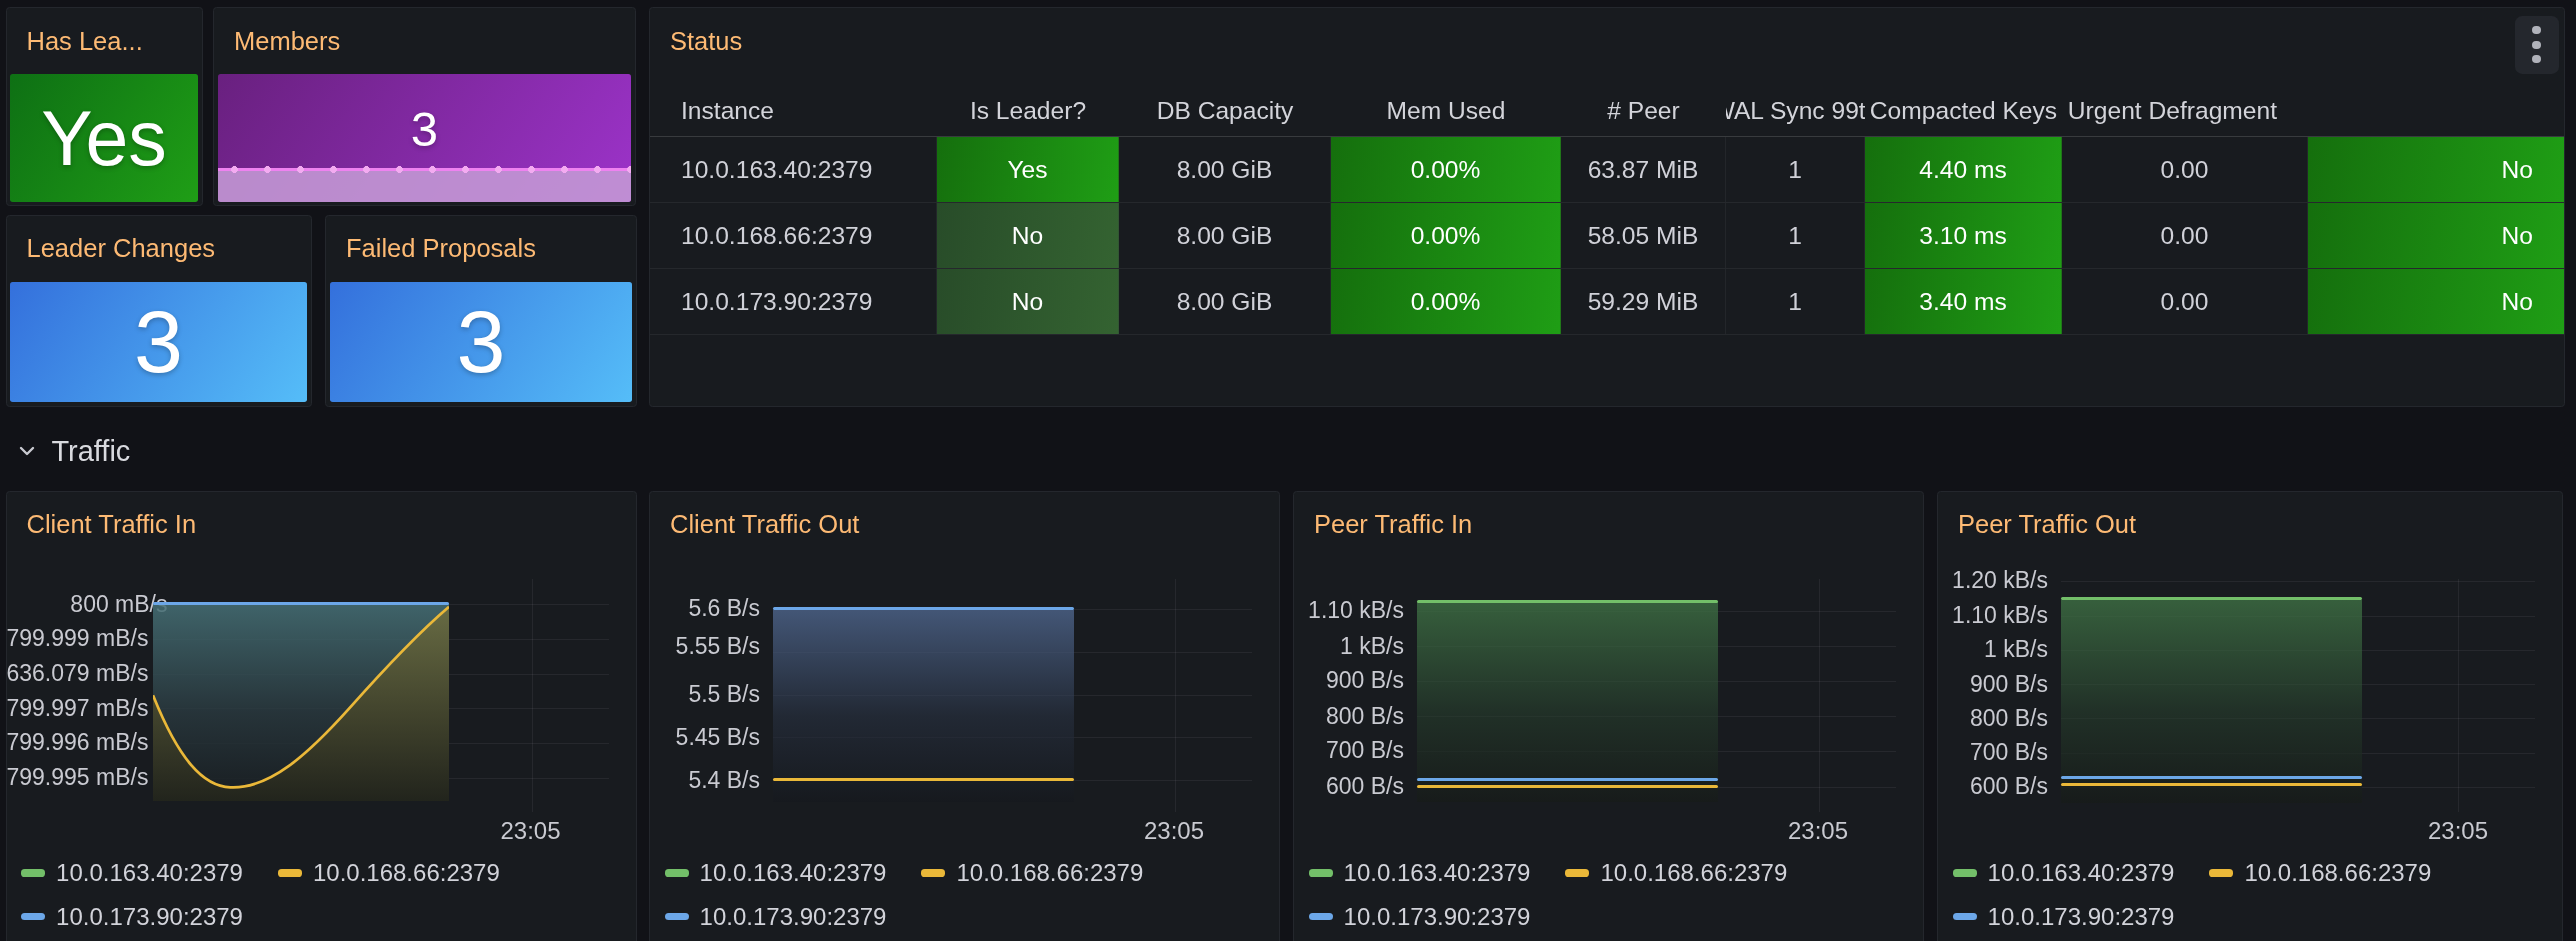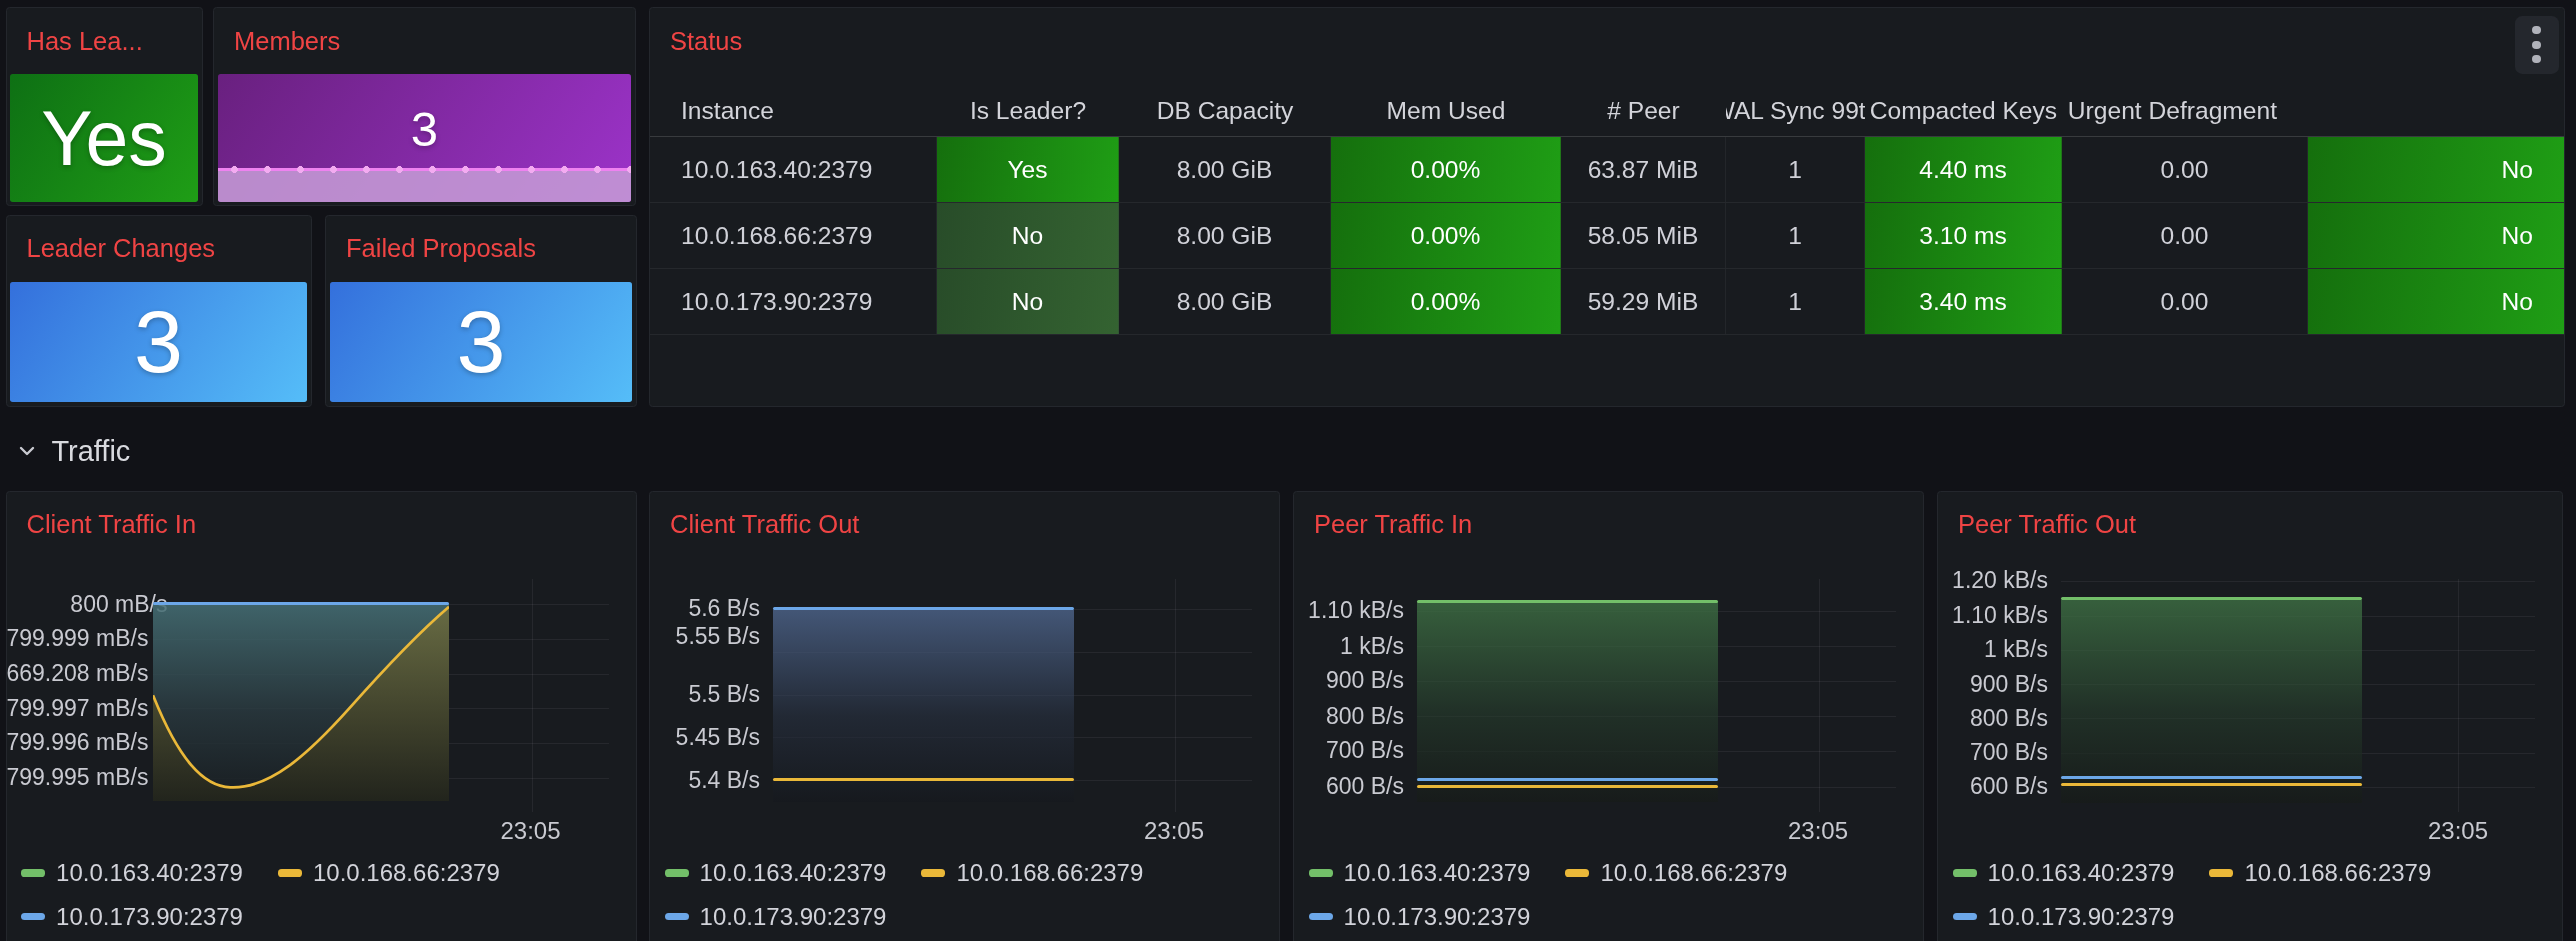--- a/index.html
+++ b/index.html
@@ -6,21 +6,21 @@
   html,body { background:#0c0d10; }
   #screen {
     position:relative; width:2576px; height:941px; overflow:hidden;
     background:#111217; font-family:"Liberation Sans", sans-serif;
     color:#ccccdc;
   }
   .panel {
     position:absolute; background:#181b1f; border:0.9px solid #24272d; border-radius:3.6px;
   }
   .ptitle {
-    font-size:25.5px; font-weight:500; color:#ef4444; padding:16.4px 20px;
+    font-size:25.5px; font-weight:500; color:#fdba74; padding:16.4px 20px;
     white-space:nowrap; overflow:hidden; line-height:33px;
   }
   
   .stat-block {
     position:absolute; left:3.6px; right:3.6px; bottom:3.6px; top:66px; border-radius:2.7px;
     display:flex; align-items:center; justify-content:center; overflow:hidden;
   }
   .stat-value { color:#ffffff; font-weight:500; line-height:1; text-shadow:0 1.8px 5.5px rgba(0,0,0,.25); }
   .spark-fill { position:absolute; left:0; right:0; bottom:0; height:31px; background:#c49ad5; opacity:.88; }
   .spark-line { position:absolute; left:0; right:0; bottom:31px; height:2.7px; background:#ee82f0; }
@@ -171,21 +171,21 @@
     <div class="ptitle">Client Traffic In</div>
     <div class="hgrid" style="left:146px;width:456px;top:112px;"></div>
     <div class="hgrid" style="left:146px;width:456px;top:147px;"></div>
     <div class="hgrid" style="left:146px;width:456px;top:182px;"></div>
     <div class="hgrid" style="left:146px;width:456px;top:216px;"></div>
     <div class="hgrid" style="left:146px;width:456px;top:251px;"></div>
     <div class="hgrid" style="left:146px;width:456px;top:286px;"></div>
     <div class="vgrid" style="left:525px;top:87px;height:233px;"></div>
     <div class="ytick" style="top:98px;width:133px;margin-left:28px;">800 mB/s</div>
     <div class="ytick" style="top:132px;width:133px;">799.999 mB/s</div>
-    <div class="ytick" style="top:167px;width:133px;">669.208 mB/s</div>
+    <div class="ytick" style="top:167px;width:133px;">636.079 mB/s</div>
     <div class="ytick" style="top:202px;width:133px;">799.997 mB/s</div>
     <div class="ytick" style="top:236px;width:133px;">799.996 mB/s</div>
     <div class="ytick" style="top:271px;width:133px;">799.995 mB/s</div>
     <div class="fill" style="left:146px;top:112px;width:296px;height:197px;background:linear-gradient(180deg,rgba(70,112,118,0.85) 0%,rgba(42,58,64,0.8) 55%,rgba(24,29,33,0.92) 100%);"></div>
     <svg style="position:absolute;left:146px;top:112px;" width="296" height="197" viewBox="0 0 325 216" preserveAspectRatio="none">
       <defs>
         <linearGradient id="g-olive" x1="0" y1="0" x2="0" y2="1">
           <stop offset="0" stop-color="#6f6d3d" stop-opacity="0.85"></stop>
           <stop offset="1" stop-color="#23251c" stop-opacity="0.9"></stop>
         </linearGradient>
@@ -217,21 +217,21 @@
 
   <div class="panel" style="left:649px;top:491px;width:631px;height:474px;">
     <div class="ptitle">Client Traffic Out</div>
     <div class="hgrid" style="left:123px;width:479px;top:117px;"></div>
     <div class="hgrid" style="left:123px;width:479px;top:160px;"></div>
     <div class="hgrid" style="left:123px;width:479px;top:203px;"></div>
     <div class="hgrid" style="left:123px;width:479px;top:245px;"></div>
     <div class="hgrid" style="left:123px;width:479px;top:288px;"></div>
     <div class="vgrid" style="left:525px;top:87px;height:233px;"></div>
     <div class="ytick" style="top:102px;width:110px;">5.6 B/s</div>
-    <div class="ytick" style="top:130px;width:110px;">5.55 B/s</div>
+    <div class="ytick" style="top:140px;width:110px;">5.55 B/s</div>
     <div class="ytick" style="top:188px;width:110px;">5.5 B/s</div>
     <div class="ytick" style="top:231px;width:110px;">5.45 B/s</div>
     <div class="ytick" style="top:274px;width:110px;">5.4 B/s</div>
     <div class="fill" style="left:123px;top:118px;width:301px;height:192px;background:linear-gradient(180deg,rgba(78,101,140,0.8) 0%,rgba(42,52,70,0.55) 55%,rgba(22,25,30,0.92) 100%);"></div>
     <div class="sline" style="left:123px;top:115px;width:301px;background:#6CA7E8;"></div>
     <div class="sline" style="left:123px;top:286px;width:301px;background:#EAB839;"></div>
     <div class="xtick" style="left:474px;top:325px;">23:05</div>
     <div class="legend">
       <div class="lrow">
         <span class="litem">

